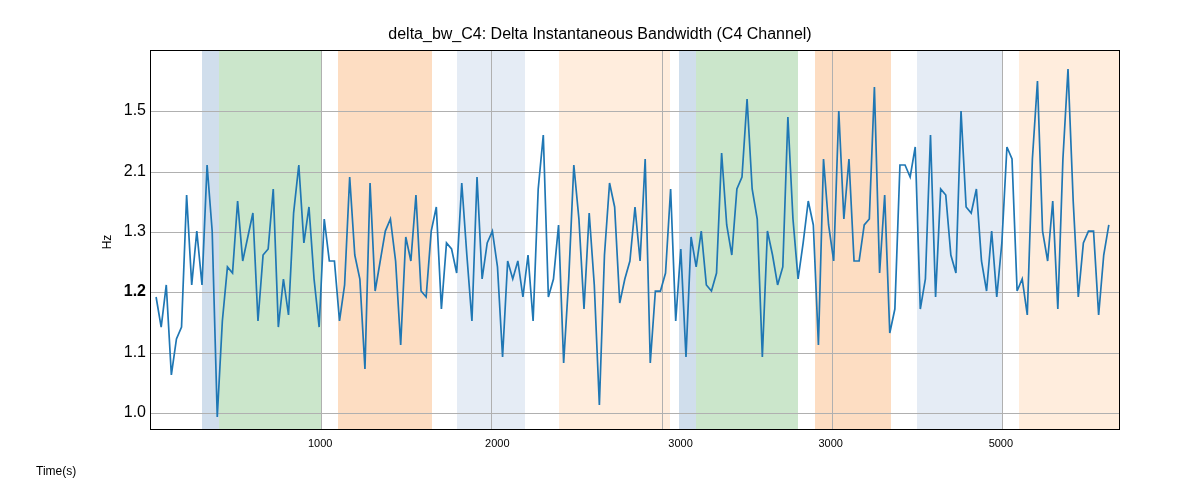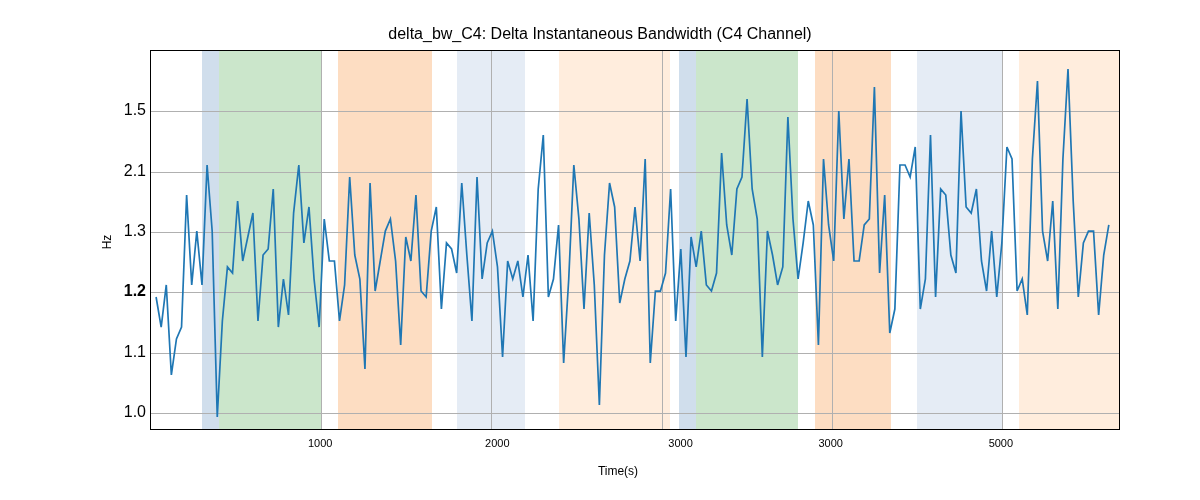--- a/index.html
+++ b/index.html
@@ -46,21 +46,20 @@
       transform: rotate(-90deg);
       transform-origin: center;
       font-size: 12px;
       color: #000;
     }
     .axis-label-x {
       position: absolute;
       left: 0;
       bottom: 22px;
       width: 1200px;
-      text-align: center;
       font-size: 12px;
       color: #000;
       padding-left: 36px;
     }
     .y-tick {
       position: absolute;
       right: 1054px;
       font-size: 16px;
       color: #000;
       transform: translateY(-50%);

